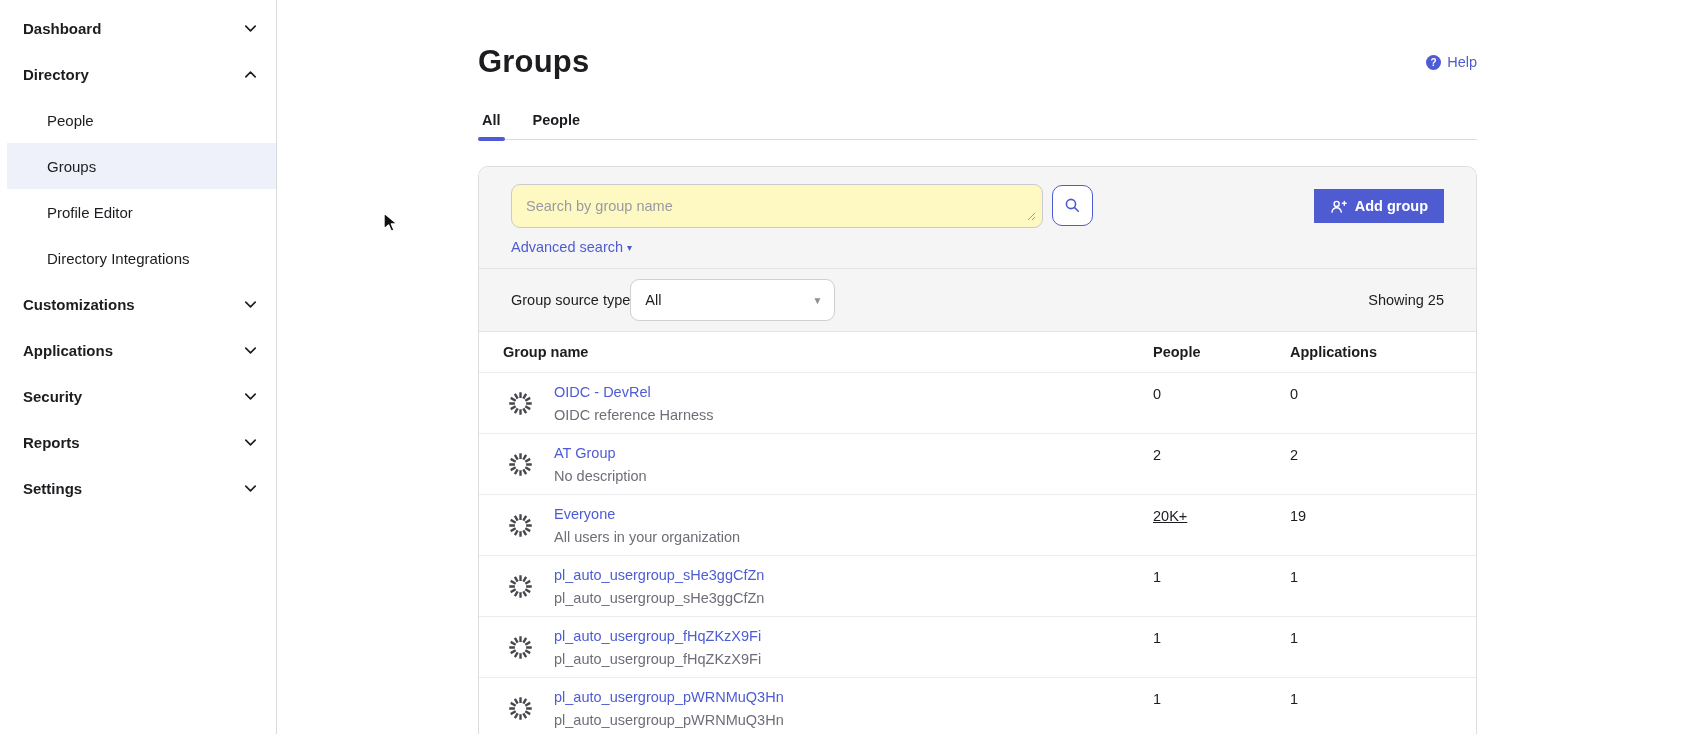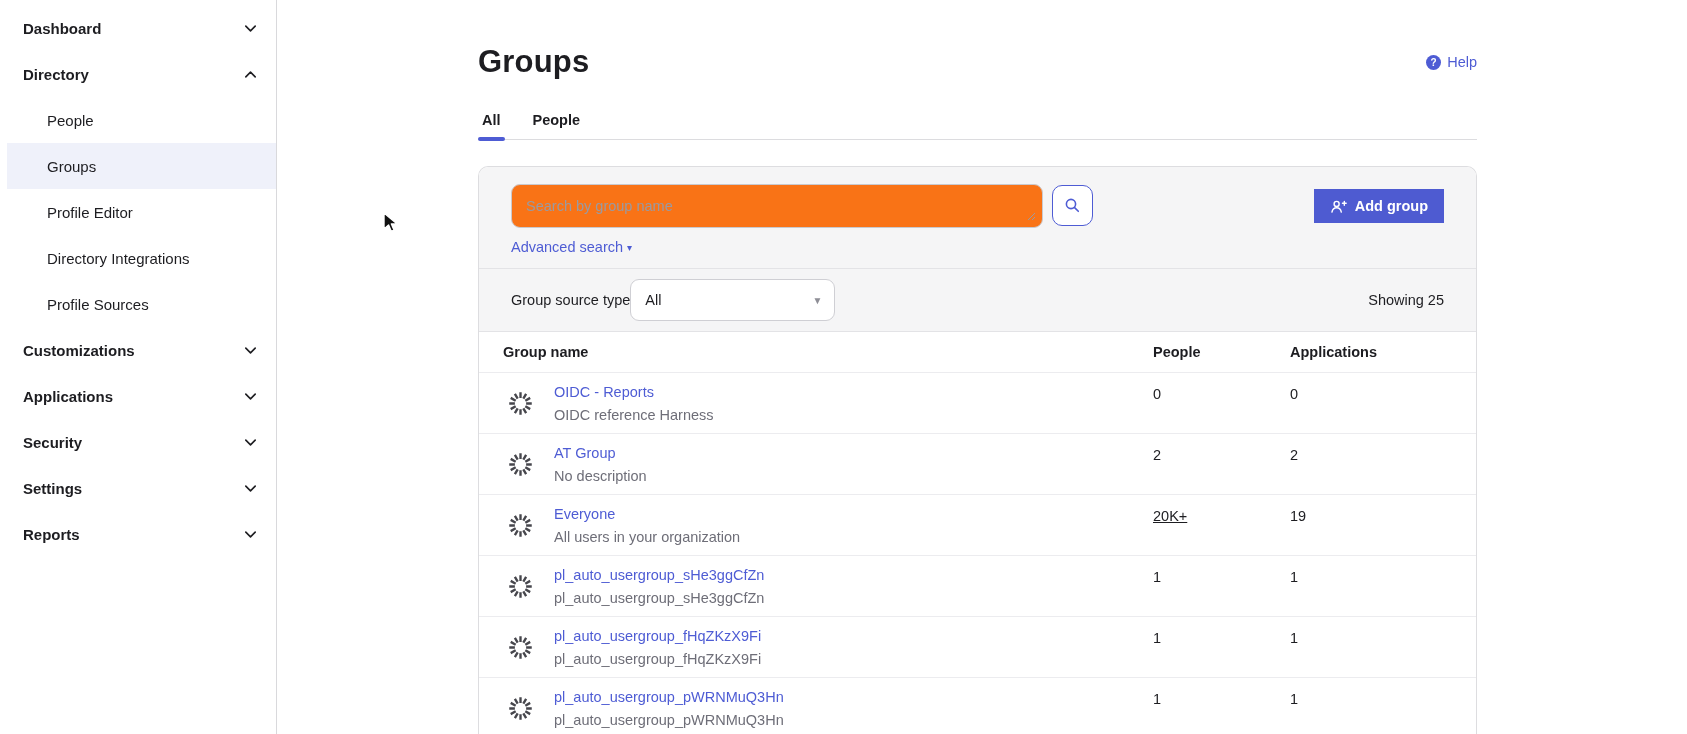--- a/index.html
+++ b/index.html
@@ -35,21 +35,21 @@
 
   
   .panel { margin-top:26px; border:1px solid #dddde0; border-bottom:none;
     border-radius:10px 10px 0 0; overflow:hidden; }
   .panel-gray { background:#f5f5f6; }
   .search-section { padding:17px 32px 12px 32px; border-bottom:1px solid #e3e3e6; }
   .search-row { display:flex; align-items:flex-start; }
   .search-box { position:relative; width:532px; }
   .search-input { width:532px; height:44px; border:1px solid #c9c9ce; border-radius:9px;
     padding:0 18px 0 14px; font-size:14.5px; font-family:"Liberation Sans",sans-serif;
-    color:#1d1d21; background:#f97316; outline:none; }
+    color:#1d1d21; background:#fef9c3; outline:none; }
   .search-input::placeholder { color:#9a9aa2; }
   .grip { position:absolute; right:7px; bottom:7px; }
   .search-btn { width:41px; height:41px; margin-left:9px; margin-top:1px; background:#fff;
     border:1.5px solid #4e5cd4; border-radius:10px; display:flex; align-items:center;
     justify-content:center; cursor:pointer; }
   .add-group-btn { margin-left:auto; height:34px; margin-top:5px; padding:16px 16px;
     background:#4e5bd1; color:#fff; border:none; border-radius:0; font-size:14.5px;
     font-weight:700; display:flex; align-items:center; gap:8px; cursor:pointer;
     font-family:"Liberation Sans",sans-serif; }
   .adv-search { margin-top:11px; display:inline-flex; align-items:center; gap:4px;
@@ -103,49 +103,46 @@
     </div>
     <div class="nav-item nav-sub selected">
       <span>Groups</span>
     </div>
     <div class="nav-item nav-sub">
       <span>Profile Editor</span>
     </div>
     <div class="nav-item nav-sub">
       <span>Directory Integrations</span>
     </div>
-    <div class="nav-item nav-sub">
-      <span>Profile Sources</span>
-    </div>
     <div class="nav-item nav-section">
       <span>Customizations</span>
       <svg class="chev" width="15" height="15" viewBox="0 0 16 16">
           <path d="M3 5.5l5 5 5-5" fill="none" stroke="#1d1d21" stroke-width="1.7" stroke-linecap="round" stroke-linejoin="round"></path>
         </svg>
     </div>
     <div class="nav-item nav-section">
       <span>Applications</span>
       <svg class="chev" width="15" height="15" viewBox="0 0 16 16">
           <path d="M3 5.5l5 5 5-5" fill="none" stroke="#1d1d21" stroke-width="1.7" stroke-linecap="round" stroke-linejoin="round"></path>
         </svg>
     </div>
     <div class="nav-item nav-section">
       <span>Security</span>
       <svg class="chev" width="15" height="15" viewBox="0 0 16 16">
           <path d="M3 5.5l5 5 5-5" fill="none" stroke="#1d1d21" stroke-width="1.7" stroke-linecap="round" stroke-linejoin="round"></path>
         </svg>
     </div>
     <div class="nav-item nav-section">
+      <span>Reports</span>
+      <svg class="chev" width="15" height="15" viewBox="0 0 16 16">
+          <path d="M3 5.5l5 5 5-5" fill="none" stroke="#1d1d21" stroke-width="1.7" stroke-linecap="round" stroke-linejoin="round"></path>
+        </svg>
+    </div>
+    <div class="nav-item nav-section">
       <span>Settings</span>
-      <svg class="chev" width="15" height="15" viewBox="0 0 16 16">
-          <path d="M3 5.5l5 5 5-5" fill="none" stroke="#1d1d21" stroke-width="1.7" stroke-linecap="round" stroke-linejoin="round"></path>
-        </svg>
-    </div>
-    <div class="nav-item nav-section">
-      <span>Reports</span>
       <svg class="chev" width="15" height="15" viewBox="0 0 16 16">
           <path d="M3 5.5l5 5 5-5" fill="none" stroke="#1d1d21" stroke-width="1.7" stroke-linecap="round" stroke-linejoin="round"></path>
         </svg>
     </div>
   </nav>
 
   <div class="main">
     <div class="content">
 
       <div class="title-row">
@@ -206,21 +203,21 @@
           <span>People</span>
           <span>Applications</span>
         </div>
 
         <div class="trow">
           <div class="gcell">
             <svg class="gicon" width="27" height="27" viewBox="0 0 24 24" stroke="#46464c" stroke-width="2.1">
               <path d="M17 12h5 M16.3 14.5l4.3 2.5 M14.5 16.3l2.5 4.3 M12 17v5 M9.5 16.3L7 20.6 M7.7 14.5l-4.4 2.5 M7 12H2 M7.7 9.5L3.3 7 M9.5 7.7L7 3.4 M12 7V2 M14.5 7.7L17 3.4 M16.3 9.5L20.6 7"></path>
             </svg>
             <div class="gtext">
-              <a class="gname">OIDC - Reports</a>
+              <a class="gname">OIDC - DevRel</a>
               <span class="gdesc">OIDC reference Harness</span>
             </div>
           </div>
           <span class="num">0</span>
           <span class="num">0</span>
         </div>
 
         <div class="trow">
           <div class="gcell">
             <svg class="gicon" width="27" height="27" viewBox="0 0 24 24" stroke="#46464c" stroke-width="2.1">

